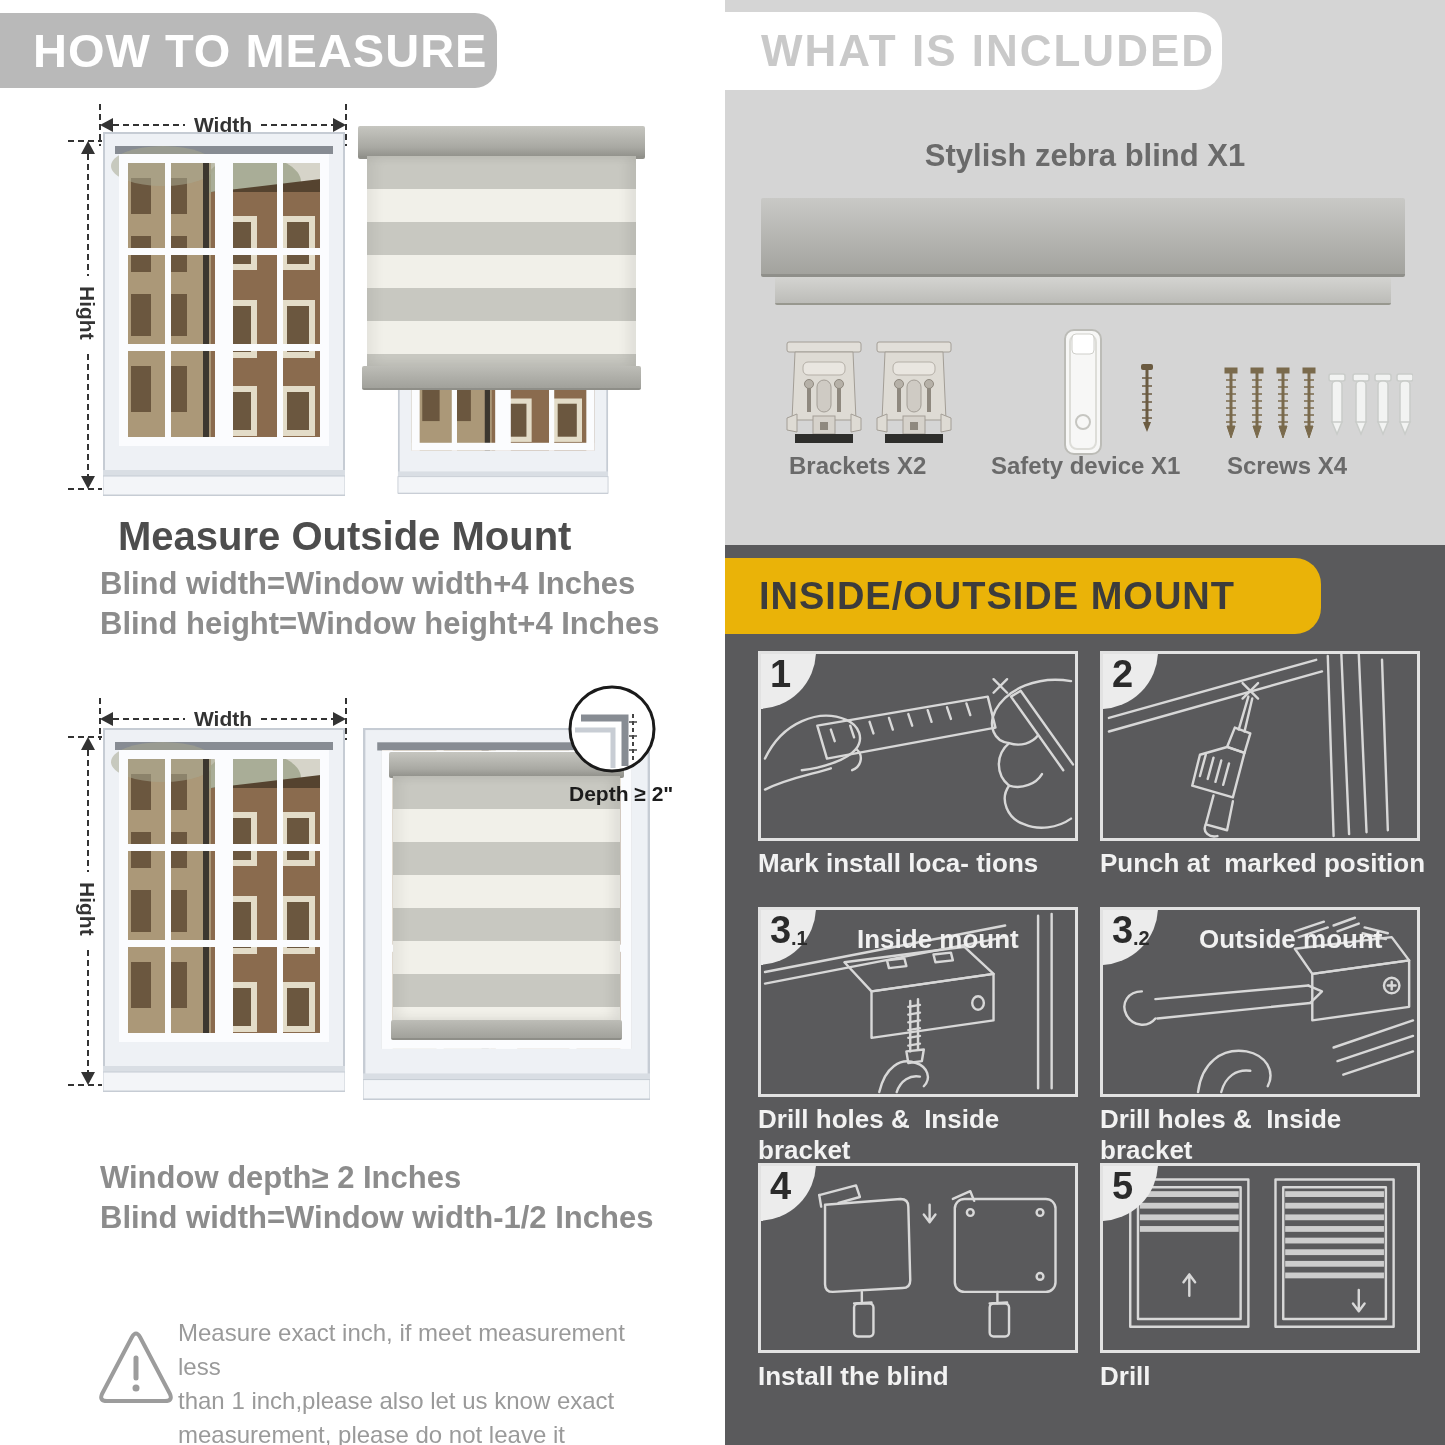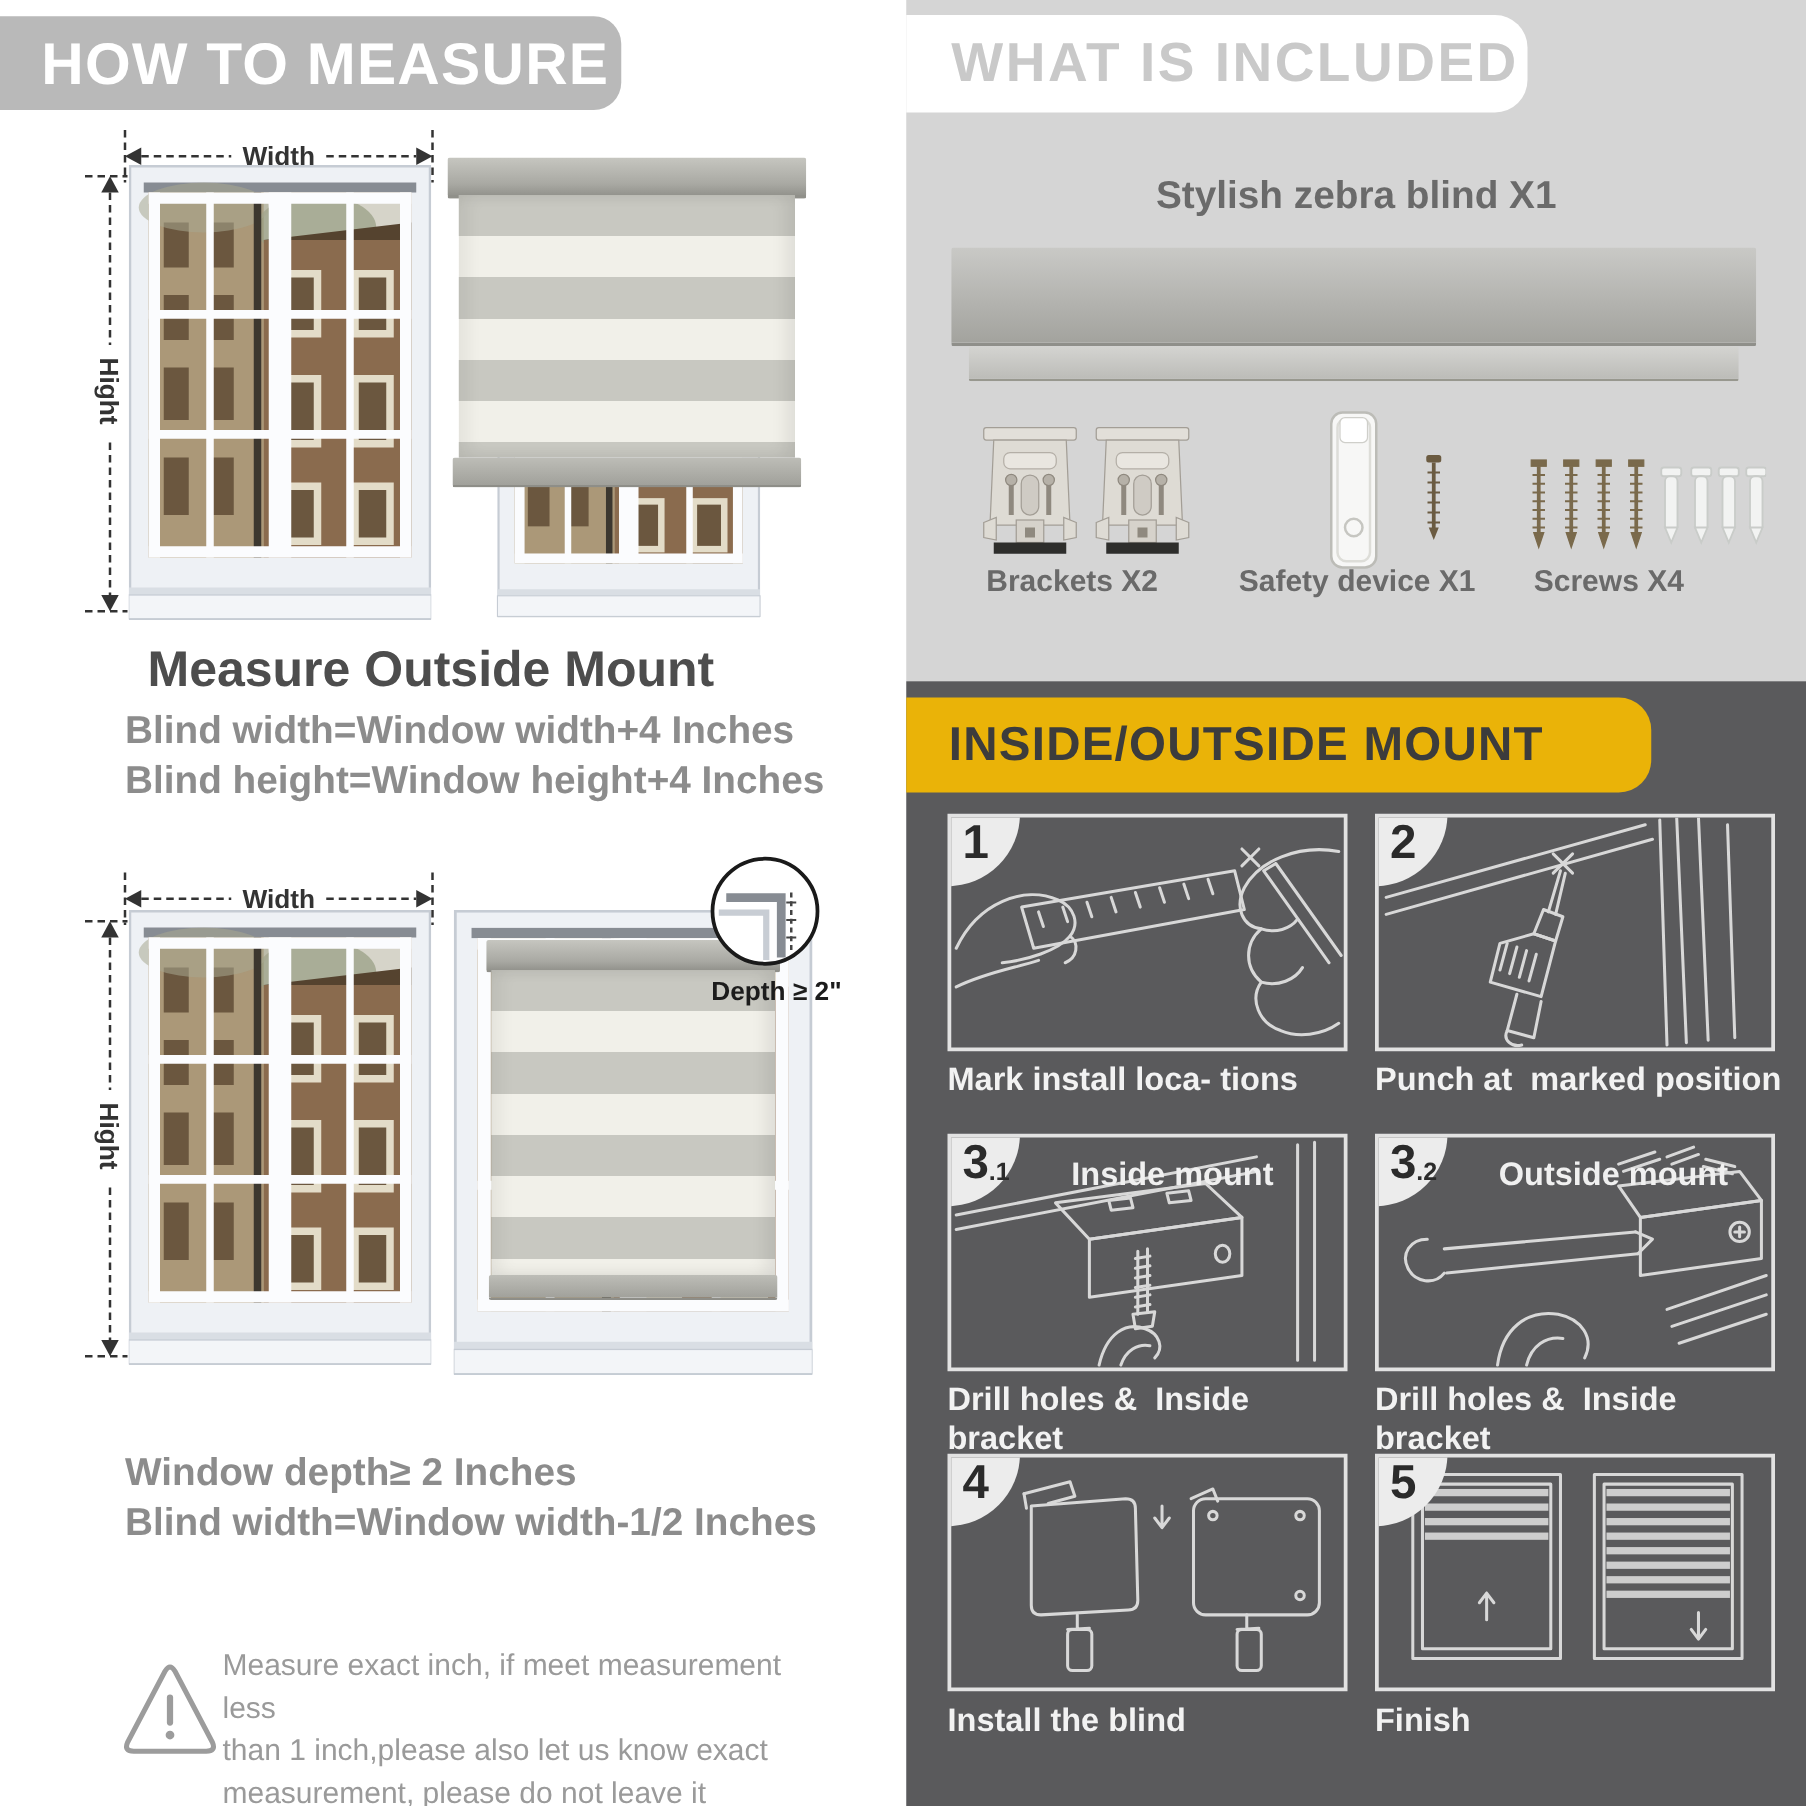--- a/index.html
+++ b/index.html
@@ -563,16 +563,16 @@
               <rect x="186" y="86" width="102" height="6"></rect>
             <rect x="186" y="98" width="102" height="6"></rect>
               <rect x="186" y="110" width="102" height="6"></rect>
           </g>
           <g class="lineart">
             <path d="M87,134 V112 M81,120 L87,112 L93,120"></path>
             <path d="M262,128 V148 M256,142 L262,150 L268,142"></path>
           </g>
         </svg>
       </div>
-      <div class="abs caption" style="left:375px;top:816px;">Finish</div>
+      <div class="abs caption" style="left:375px;top:816px;">Drill</div>
     </div>
   </section>
 </div>
 
 </body></html>

